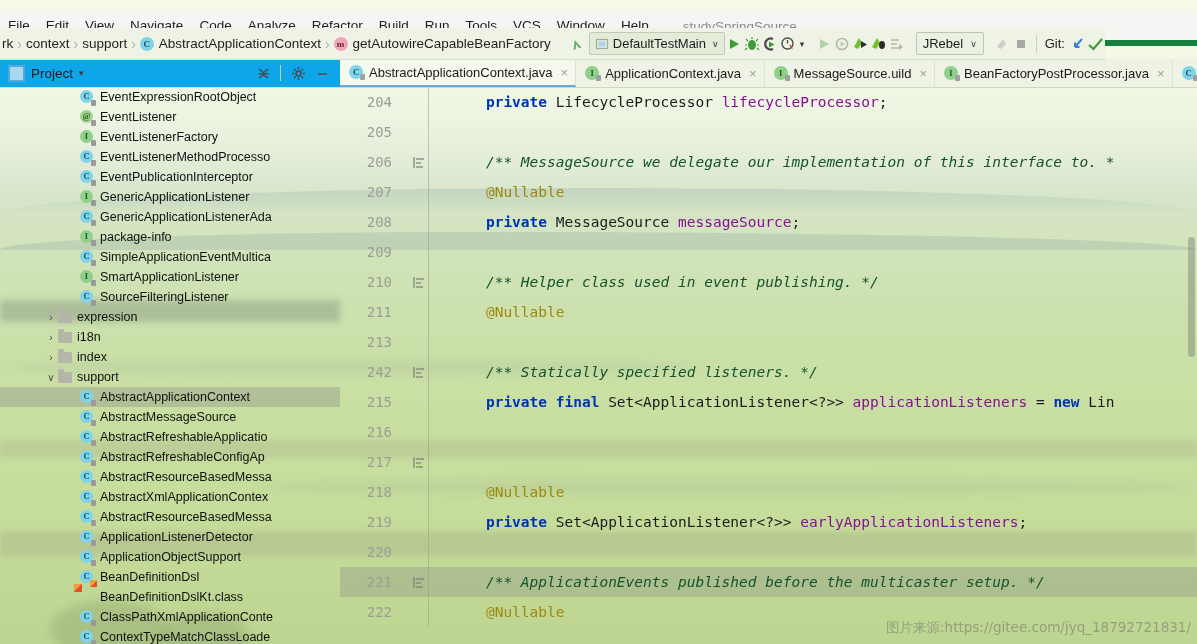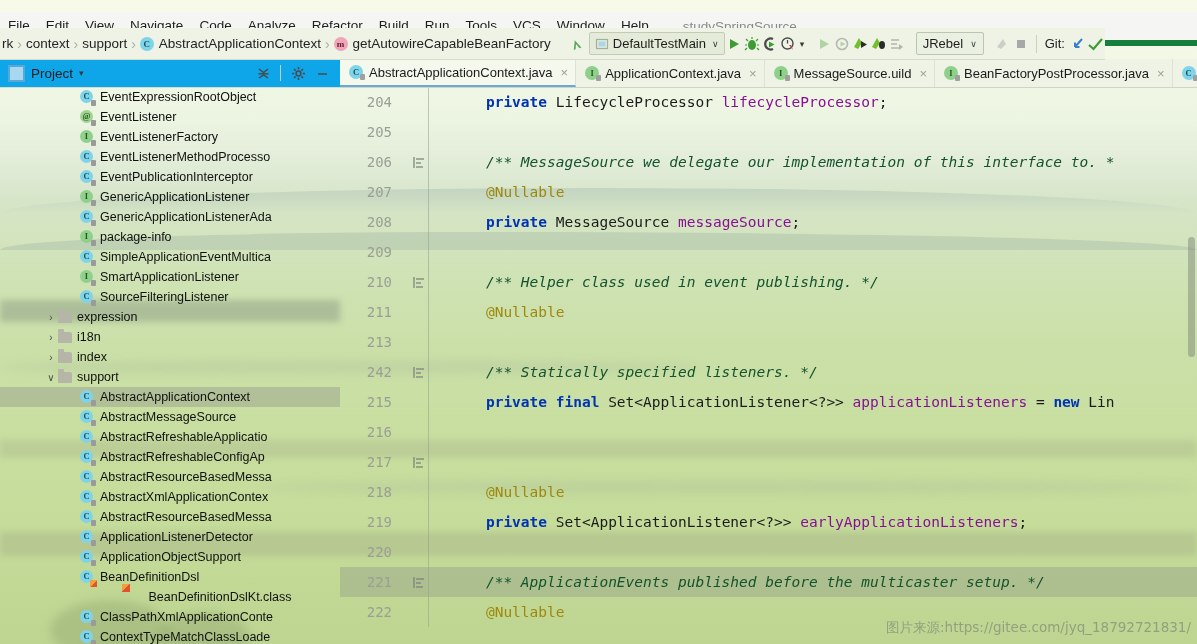--- a/index.html
+++ b/index.html
@@ -561,21 +561,21 @@
       <span>ApplicationObjectSupport</span>
     </div>
     <div class="trow" style="padding-left: 66px;">
       <span class="tw"></span>
       <span class="ticon">
         <span class="g g-c">C</span>
         <span style="position:absolute;right:-2px;bottom:-2px;width:7px;height:7px;background:linear-gradient(135deg,#f2a03c 50%,#e0532f 50%);"></span>
       </span>
       <span>BeanDefinitionDsl</span>
     </div>
-    <div class="trow" style="padding-left: 66px; justify-content: center;">
+    <div class="trow" style="padding-left: 66px;">
       <span class="tw"></span>
       <span class="ticon"><span class="kt"></span></span>
       <span>BeanDefinitionDslKt.class</span>
     </div>
     <div class="trow" style="padding-left: 66px;">
       <span class="tw"></span>
       <span class="ticon">
         <span class="g g-c">C</span>
         <span class="lock"></span>
       </span>

